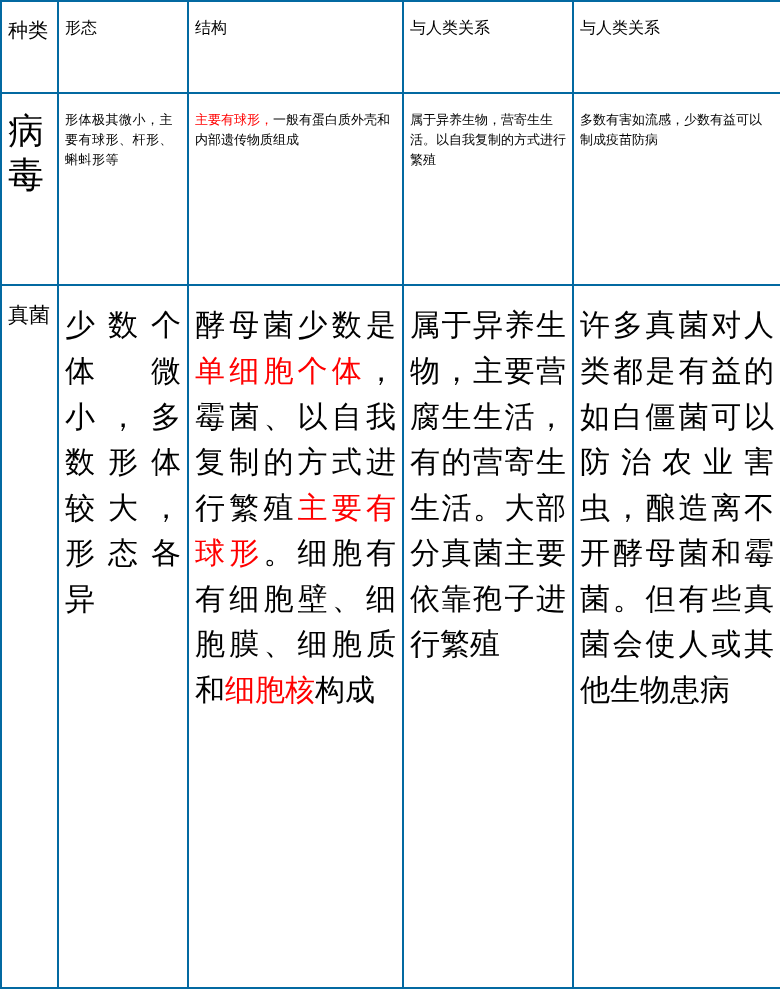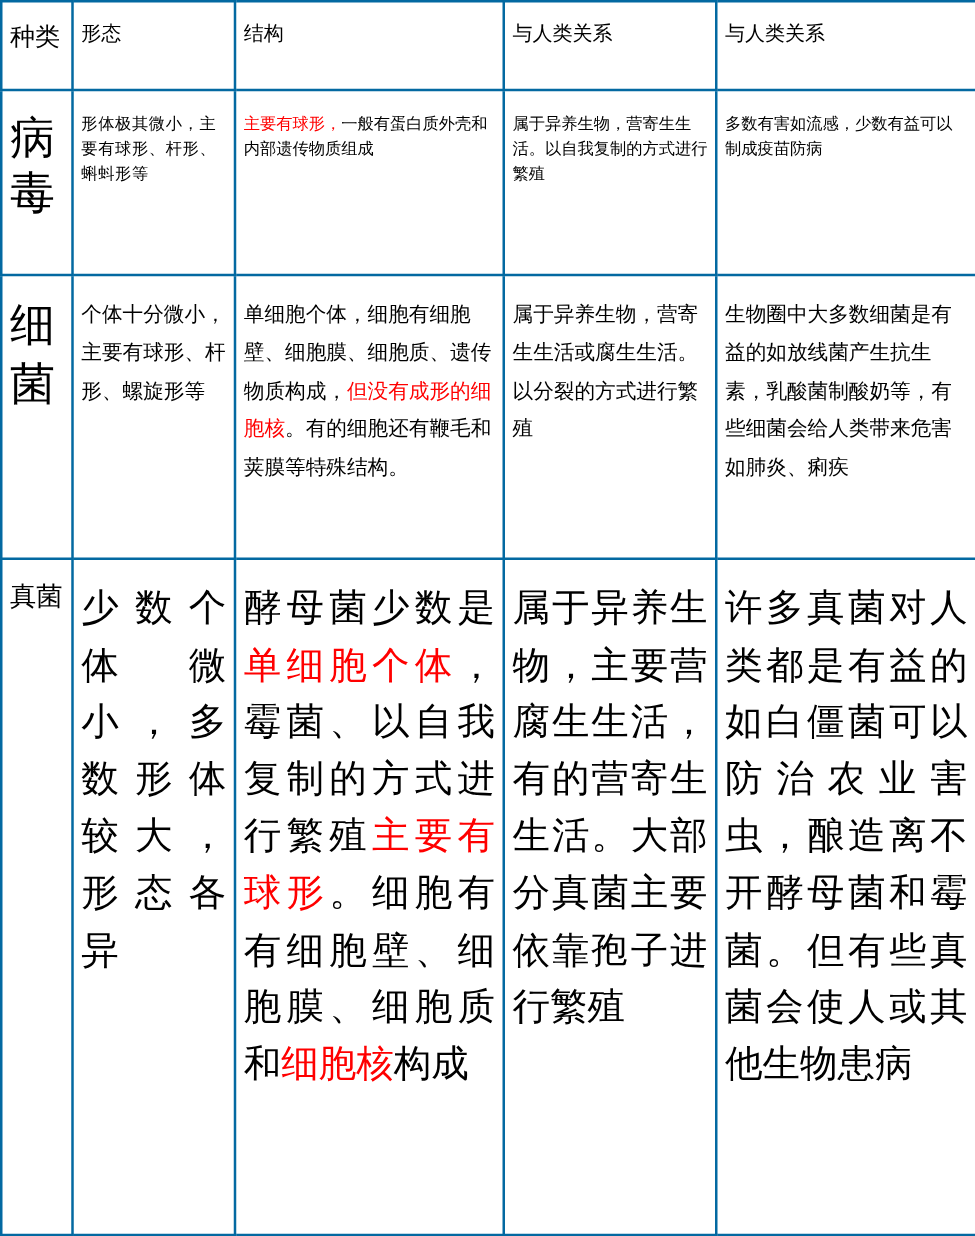--- a/index.html
+++ b/index.html
@@ -130,27 +130,20 @@
       </tr>
 
       <tr class="r-virus">
         <td class="rowlabel rowlabel-virus">病毒</td>
         <td class="cell c-morph">形体极其微小，主要有球形、杆形、蝌蚪形等</td>
         <td class="cell c-struct"><span class="red">主要有球形，</span><span>一般有蛋白质外壳和内部遗传物质组成</span></td>
         <td class="cell c-life">属于异养生物，营寄生生活。以自我复制的方式进行繁殖</td>
         <td class="cell c-rel">多数有害如流感，少数有益可以制成疫苗防病</td>
       </tr>
 
-      <tr class="r-bact">
-        <td class="rowlabel rowlabel-bacteria">细菌</td>
-        <td class="cell c-morph">个体十分微小，主要有球形、杆形、螺旋形等</td>
-        <td class="cell c-struct"><span>单细胞个体，细胞有细胞壁、细胞膜、细胞质、遗传物质构成，</span><span class="red">但没有成形的细胞核</span><span>。有的细胞还有鞭毛和荚膜等特殊结构。</span></td>
-        <td class="cell c-life">属于异养生物，营寄生生活或腐生生活。以分裂的方式进行繁殖</td>
-        <td class="cell c-rel">生物圈中大多数细菌是有益的如放线菌产生抗生素，乳酸菌制酸奶等，有些细菌会给人类带来危害如肺炎、痢疾</td>
-      </tr>
 
       <tr class="r-fungi">
         <td class="rowlabel rowlabel-fungi">真菌</td>
         <td class="cell c-morph">少数个体微小，多数形体较大，形态各异</td>
         <td class="cell c-struct"><span>酵母菌少数是</span><span class="red">单细胞个体</span><span>，霉菌、以自我复制的方式进行繁殖</span><span class="red">主要有球形</span><span>。细胞有有细胞壁、细胞膜、细胞质和</span><span class="red">细胞核</span><span>构成</span></td>
         <td class="cell c-life">属于异养生物，主要营腐生生活，有的营寄生生活。大部分真菌主要依靠孢子进行繁殖</td>
         <td class="cell c-rel">许多真菌对人类都是有益的如白僵菌可以防治农业害虫，酿造离不开酵母菌和霉菌。但有些真菌会使人或其他生物患病</td>
       </tr>
     </tbody>
   </table>

